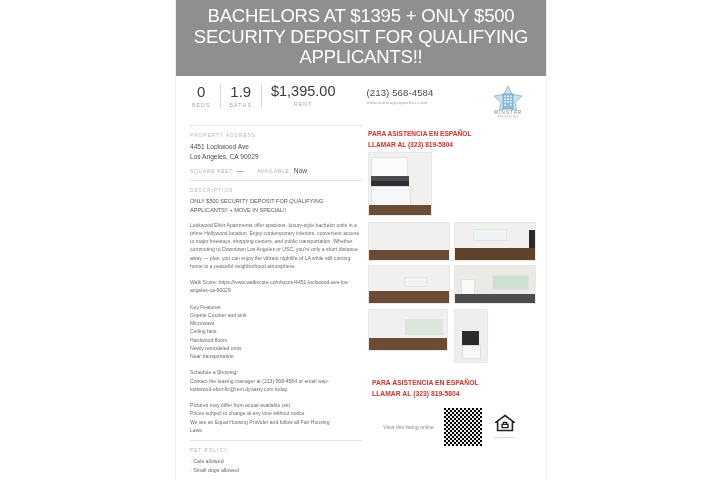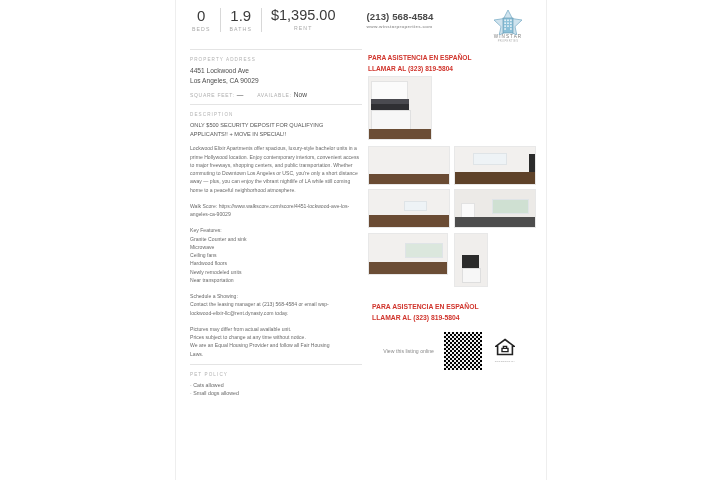--- a/index.html
+++ b/index.html
@@ -61,21 +61,20 @@
   .stat .lab {
     font-size: 5.2px;
     letter-spacing: 1.1px;
     color: #a9a9a9;
     margin-top: 2px;
   }
 
   .contact {
     margin-left: 22px;
     padding-top: 3px;
-    font-weight: bold;
   }
   .contact .phone {
     font-size: 9.6px;
     color: #4a4a4a;
     letter-spacing: 0.1px;
   }
   .contact .web {
     font-size: 4.4px;
     color: #9a9a9a;
     margin-top: 2px;
@@ -233,20 +232,21 @@
     background-blend-mode: difference;
   }
   .eho { width: 26px; text-align: center; }
   .eho .cap { font-size: 2.4px; color: #9a9a9a; letter-spacing: .3px; }
 </style>
 </head>
 <body>
 
 <div id="page">
 
+  <div class="banner">BACHELORS AT $1395 + ONLY $500 SECURITY DEPOSIT FOR QUALIFYING APPLICANTS!!</div>
 
   <div class="stats-wrap">
     <div class="stats">
       <div class="stat first">
         <div class="val">0</div>
         <div class="lab">BEDS</div>
       </div>
       <div class="stat">
         <div class="val">1.9</div>
         <div class="lab">BATHS</div>

